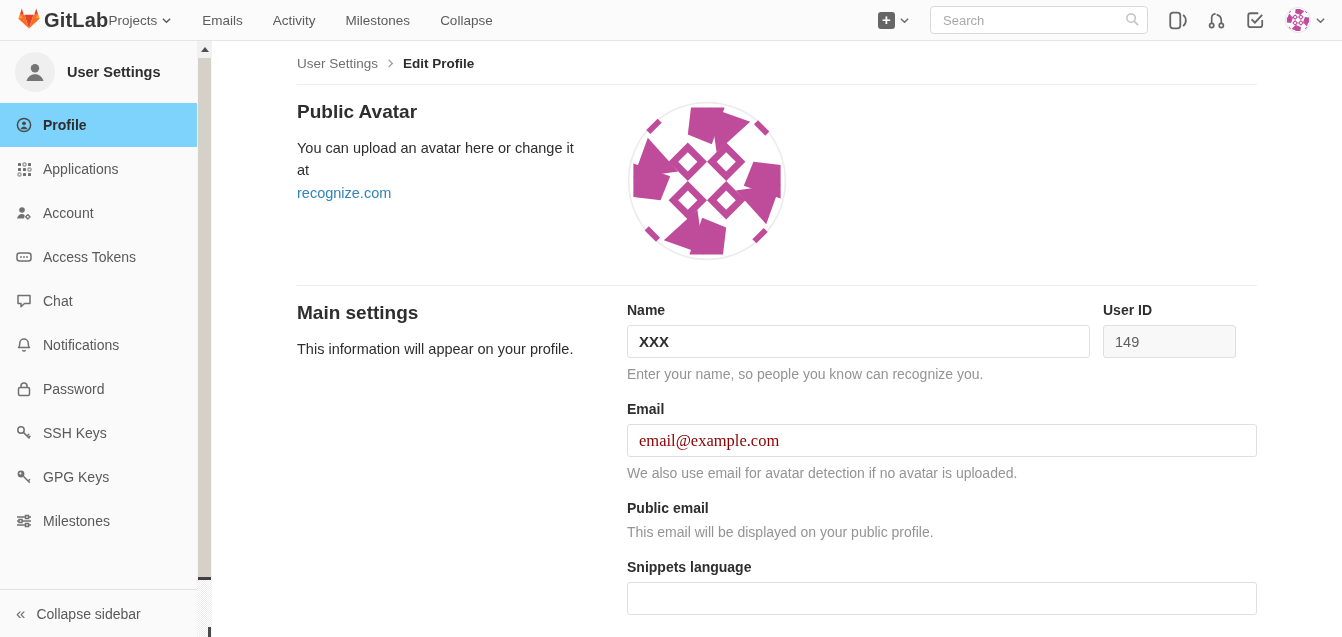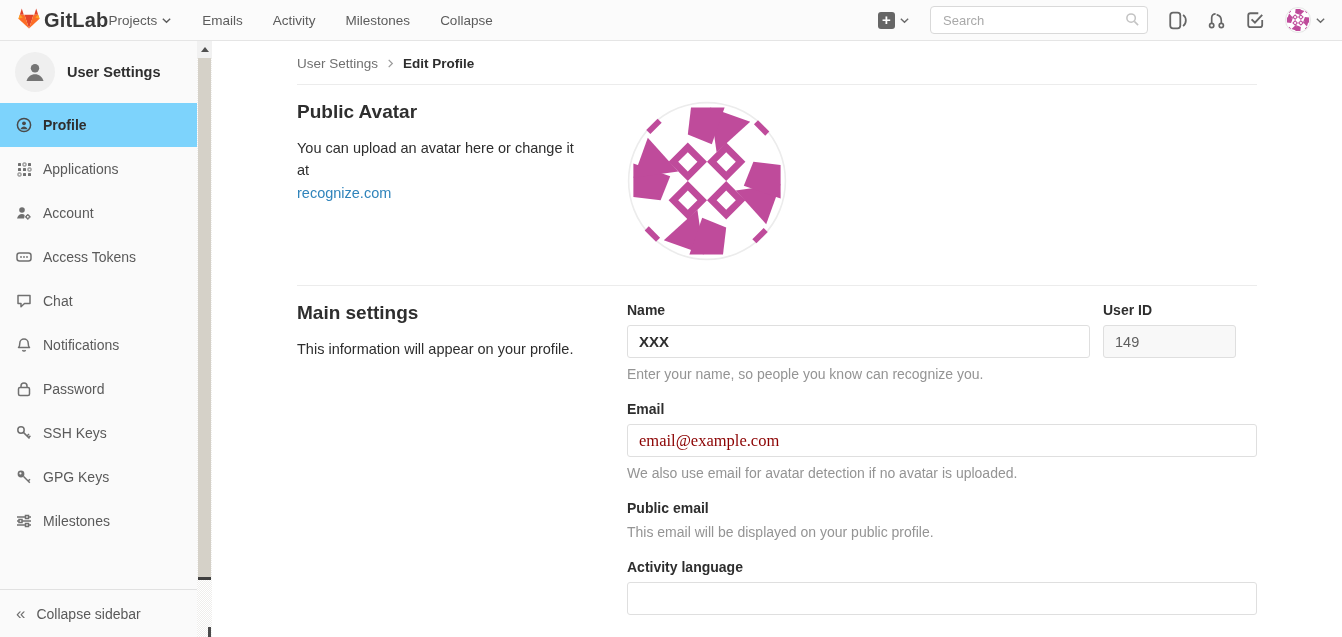--- a/index.html
+++ b/index.html
@@ -406,20 +406,20 @@
           <input class="text-input email-input" type="text" value="email@example.com" style="">
           <div class="help">We also use email for avatar detection if no avatar is uploaded.</div>
         </div>
 
         <div class="form-group">
           <label>Public email</label>
           <div class="help">This email will be displayed on your public profile.</div>
         </div>
 
         <div class="form-group">
-          <label>Activity language</label>
+          <label>Snippets language</label>
           <div class="select-box lang-input"></div>
         </div>
 
       </div>
     </section>
   </div>
 </main>
 
 </body></html>

